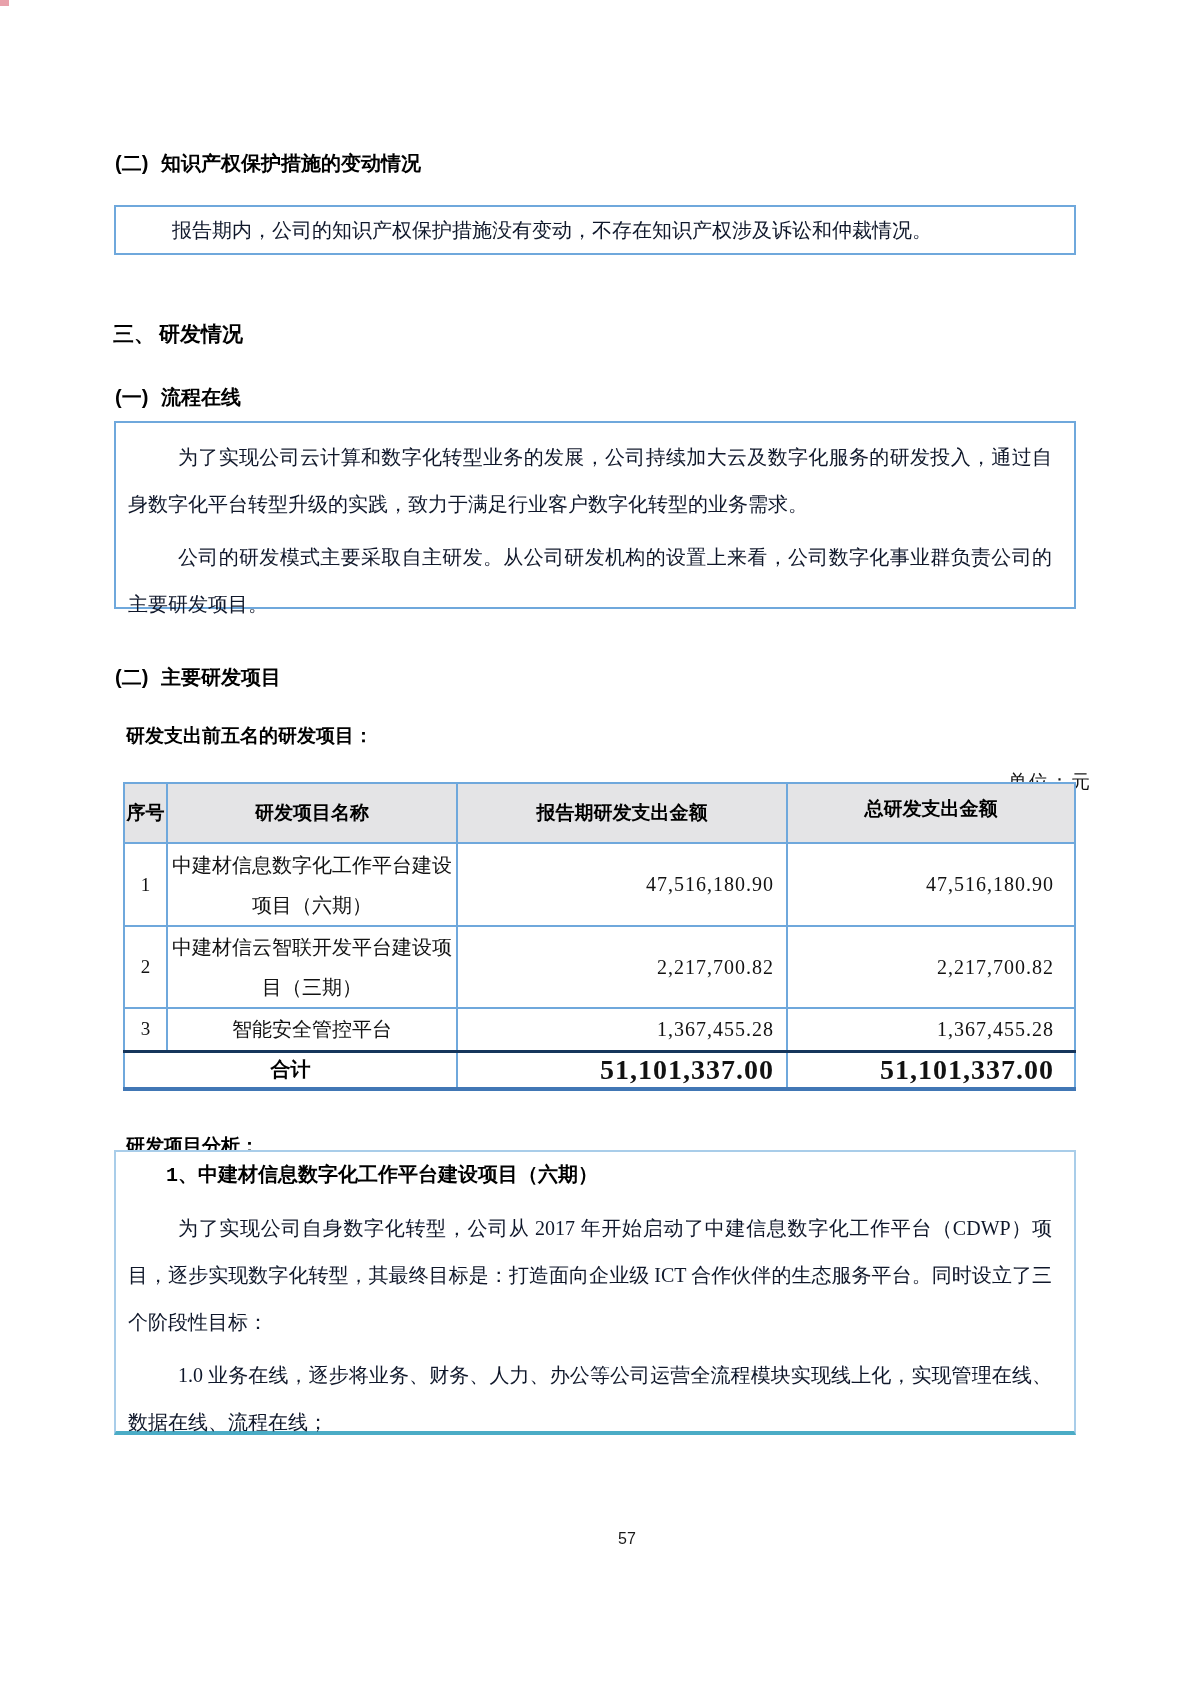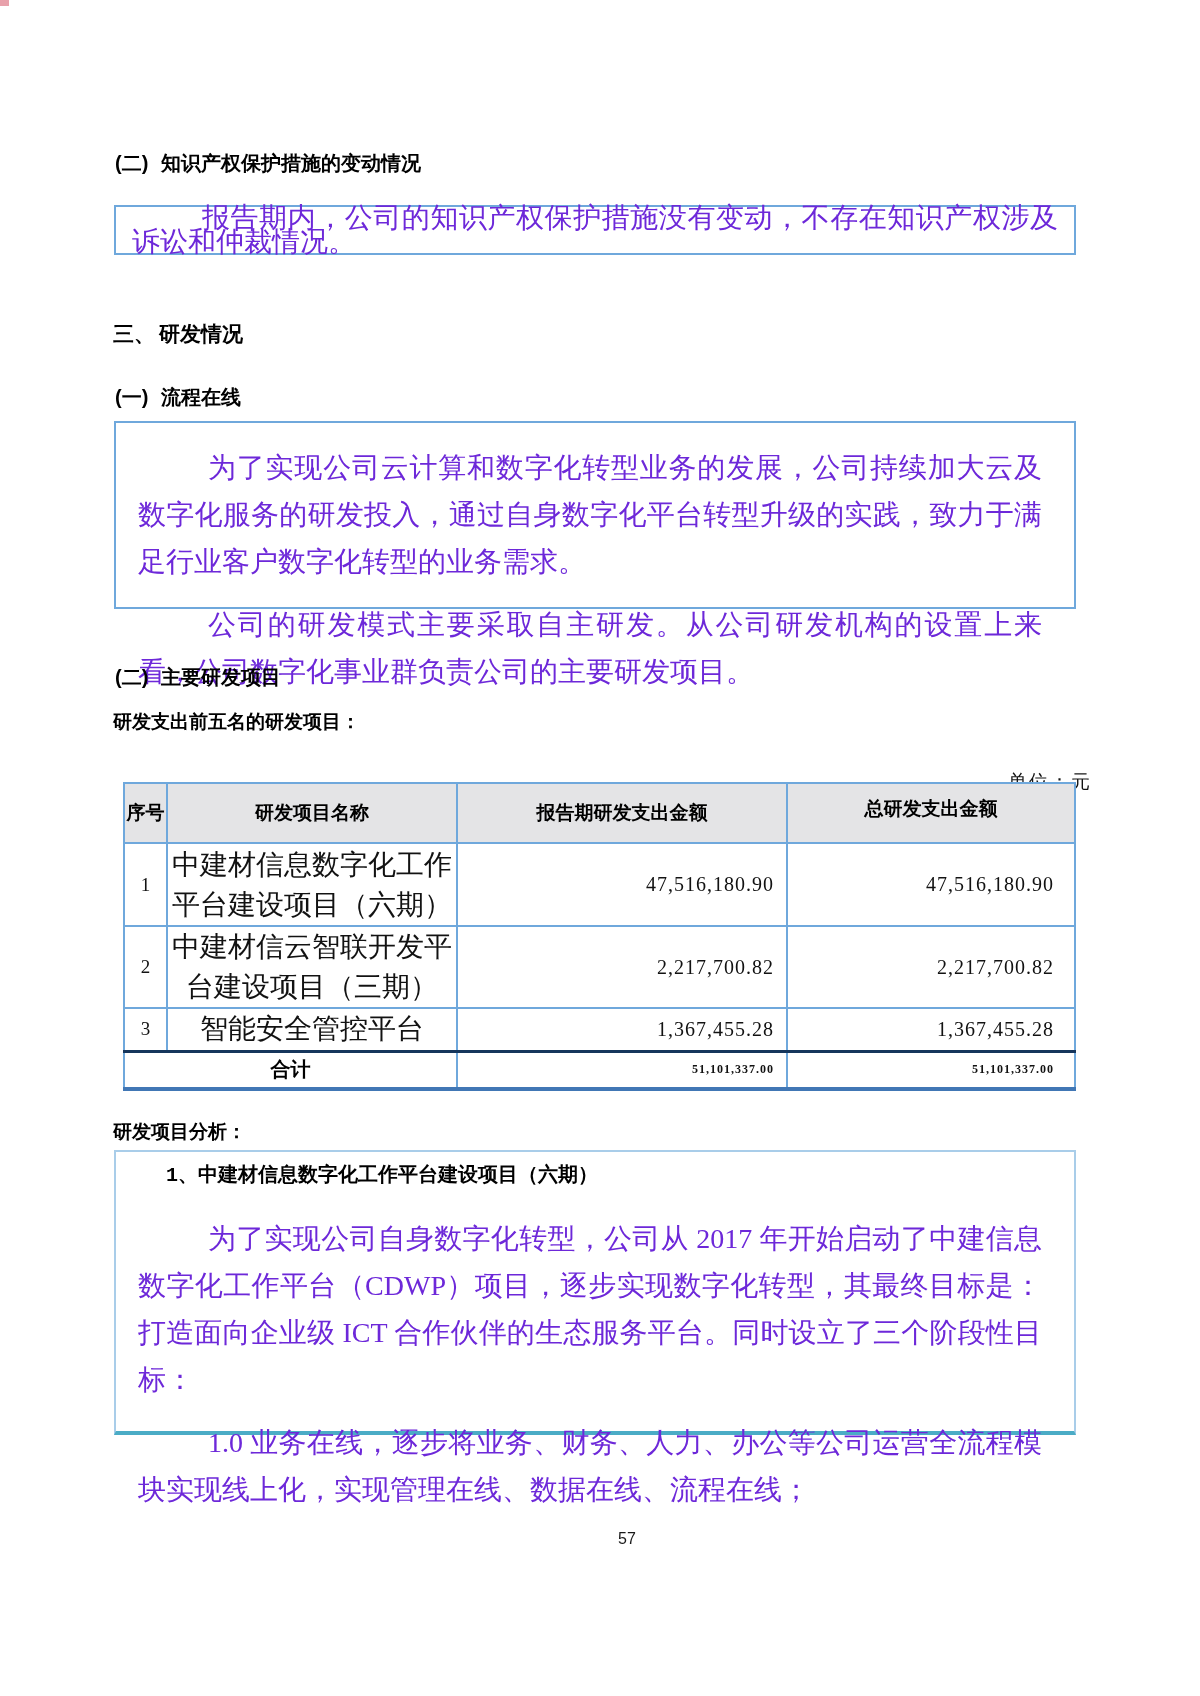--- a/index.html
+++ b/index.html
@@ -49,42 +49,42 @@
     top: 421px; height: 188px;
     padding: 5px 16px 0 6px;
   }
   .box-analysis {
     top: 1150px; height: 285px;
     border: 2px solid #a9cde9;
     border-bottom: 4px solid #4bacc6;
     padding: 1px 16px 0 6px;
   }
   .body-p {
-    margin: 16px;
-    font-size: 28px;
+    margin: 6px;
+    font-size: 20px;
     line-height: 47px;
     text-indent: 2.5em;
     text-align: justify;
-    color: #6d28d9;
+    color: #0f172a;
   }
   .box-ip .body-p { line-height: 24px; }
   .analysis-heading {
     margin: 0;
     font-family: Liberation Mono, monospace;
     font-weight: 700;
     font-size: 20px;
     line-height: 46px;
     text-indent: 2.2em;
     color: #000;
     white-space: nowrap;
   }
   .bold-label {
     position: absolute;
-    margin: 0;
-    font-family: Liberation Mono, monospace;
+    margin: 13px;
+    font-family: Liberation Sans, sans-serif;
     font-weight: 700;
     font-size: 19px;
     line-height: 24px;
     color: #000;
     white-space: nowrap;
   }
   .lbl-top5     { top: 711px; left: 113px; }
   .lbl-analysis { top: 1121px; left: 113px; text-align: right; }
   .unit-label {
     position: absolute;
@@ -126,37 +126,37 @@
   .row-2 { height: 80px; }
   .row-3 { height: 43px; }
   .row-total { height: 38px; padding-left: 34px; }
   .row-total td { border-top: 3px solid #16365c; }
   .c-no {
     text-align: center; vertical-align: middle;
     font-size: 19px;
   }
   .c-name {
     text-align: center; vertical-align: middle;
-    font-size: 28px; line-height: 40px;
+    font-size: 20px; line-height: 40px;
     padding: 0 15px;
   }
   .c-amt {
     text-align: right; vertical-align: middle;
     font-size: 20px; letter-spacing: 1px;
     white-space: nowrap;
     border-radius: 7px;
   }
   .c-amt.period { padding-right: 12px; }
   .c-amt.total  { padding-right: 20px; }
   .row-total .c-label {
     text-align: center; vertical-align: middle;
     font-family: "Liberation Sans", "DejaVu Sans", sans-serif;
     font-weight: 700; font-size: 20px; color: #000;
   }
-  .row-total .c-amt { font-weight: 700; font-size: 12px; }
+  .row-total .c-amt { font-weight: 700; font-size: 28px; }
 
   .page-number {
     position: absolute;
     top: 1530px; left: 0; width: 1200px;
     text-align: center;
     transform: translateX(27px);
     font-family: "Liberation Sans", "DejaVu Sans", sans-serif;
     font-size: 16px;
     color: #1a1a1a;
   }

